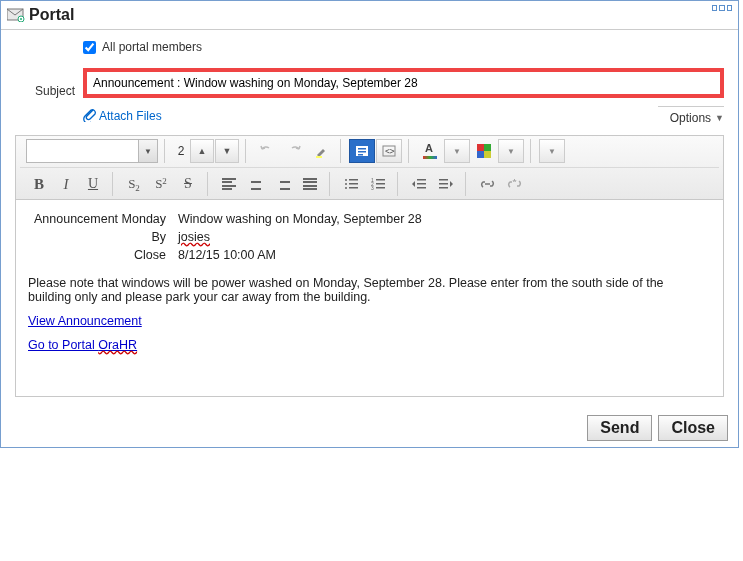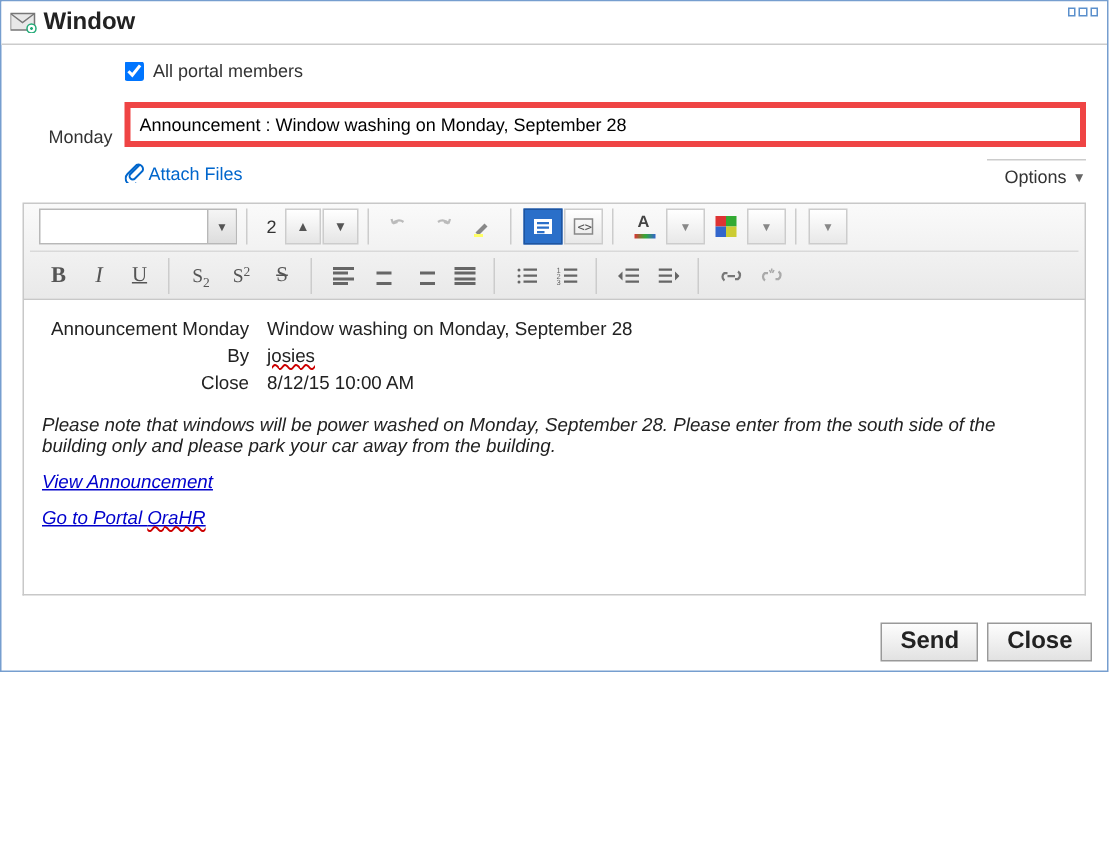--- a/index.html
+++ b/index.html
@@ -293,21 +293,21 @@
   .wavy {
     text-decoration-line: underline;
     text-decoration-style: wavy;
     text-decoration-color: #cc0000;
   }
   .editor-link {
     color: #0000cc;
     text-decoration: underline;
     cursor: pointer;
   }
-  .editor p { margin: 0 12px 10px 0; font-style: italic; }
+  .editor p { margin: 0 12px 10px 0; }
   
   .footer {
     display: flex;
     justify-content: flex-end;
     gap: 6px;
     padding: 8px 10px 6px 10px;
   }
   .footer button {
     padding: 3px 12px;
     font-family: inherit;
@@ -326,21 +326,21 @@
 
   <div class="titlebar">
     <span class="icon">
       <svg width="18" height="14" viewBox="0 0 18 14">
         <rect x="0" y="1" width="16" height="11" fill="#e8e8e8" stroke="#777"></rect>
         <path d="M0 1 L8 7 L16 1" fill="none" stroke="#777"></path>
         <circle cx="14" cy="11" r="3" fill="#fff" stroke="#2a7"></circle>
         <path d="M13 11 h2 M14 10 v2" stroke="#2a7"></path>
       </svg>
     </span>
-    <h1>Window</h1>
+    <h1>Portal</h1>
     <div class="window-ctrl">
       <span></span>
         <span></span>
         <span></span>
     </div>
   </div>
 
   <div class="body">
 
     <div class="row">
@@ -348,21 +348,21 @@
       <div class="field-cell">
         <div class="checkbox-row">
           <input type="checkbox" checked="" style="">
           <span>All portal members</span>
         </div>
       </div>
     </div>
 
 
     <div class="row">
-      <div class="label-cell" style="padding-top:6px">Monday</div>
+      <div class="label-cell" style="padding-top:6px">Subject</div>
       <div class="field-cell">
         <input class="subject-input" type="text" value="Announcement : Window washing on Monday, September 28" style="">
       </div>
     </div>
 
     <div class="attach-row">
       <a class="attach-link">
         <span class="clip-icon">
           <svg width="14" height="15" viewBox="0 0 14 15">
             <path d="M10 3 L4 9 a2 2 0 0 0 3 3 L12 7 a3 3 0 0 0 -4 -4 L2 9 a4 4 0 0 0 6 6" fill="none" stroke="#0066cc" stroke-width="1.3"></path>

